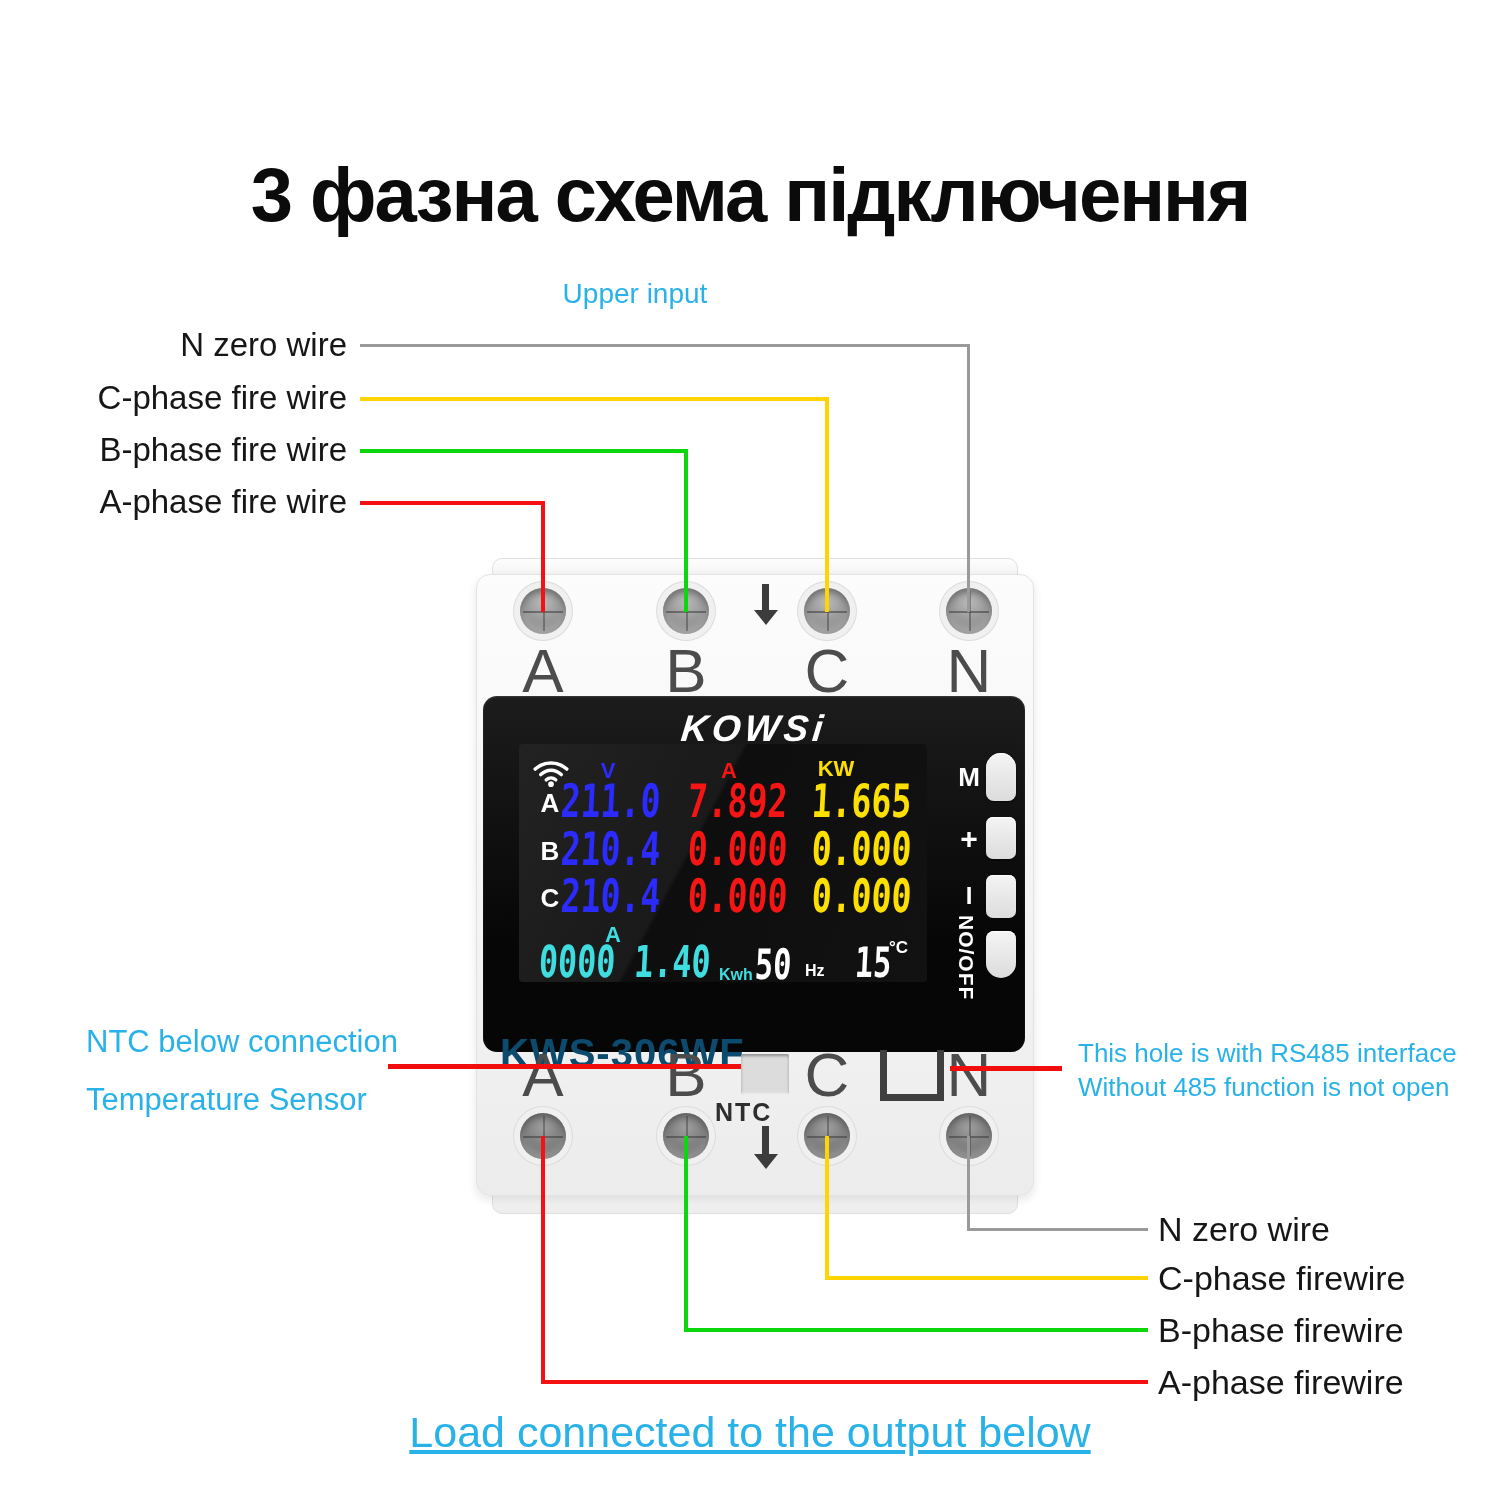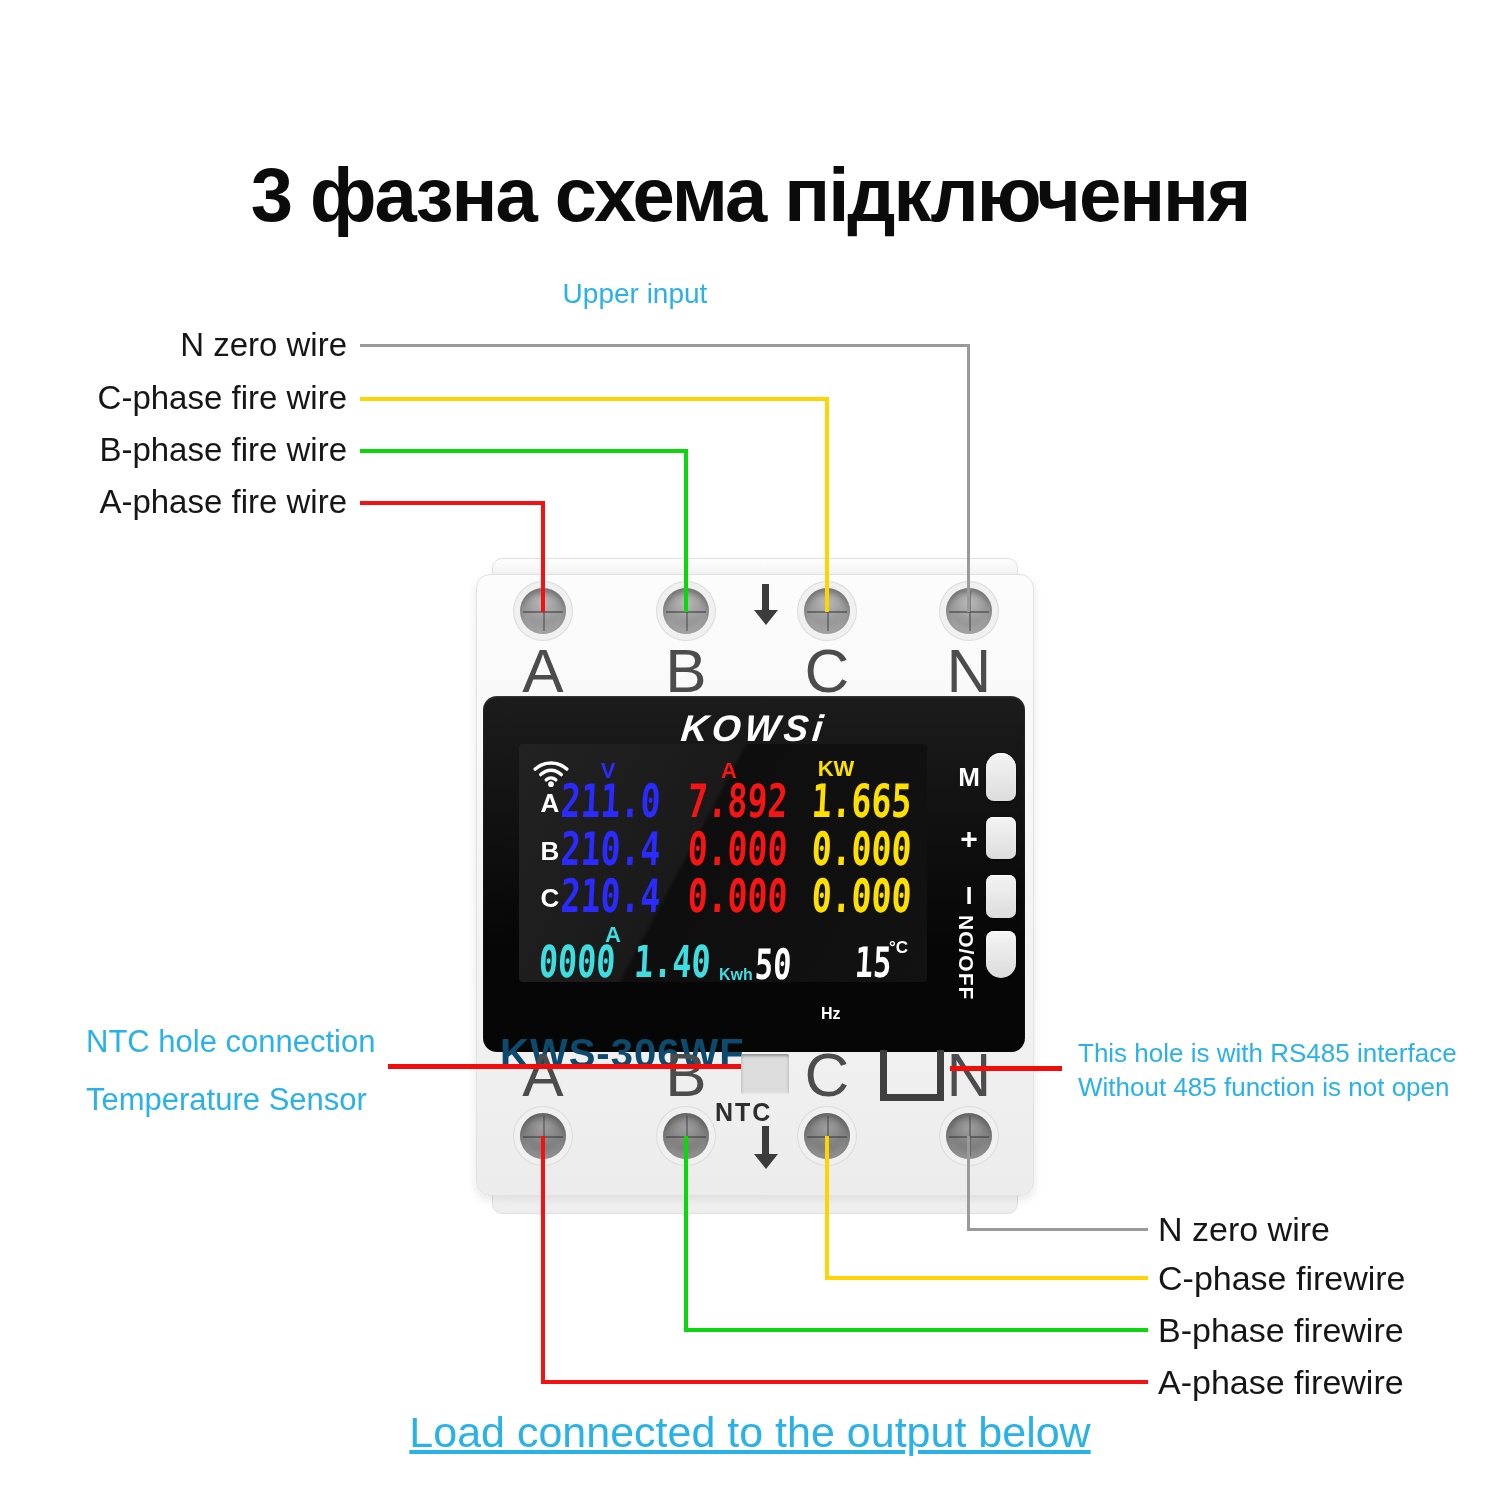--- a/index.html
+++ b/index.html
@@ -83,21 +83,21 @@
   .cell-a{right:140px;width:160px;}
   .cell-kw{right:16px;width:150px;}
   .row-a{top:34px;} .row-b{top:82px;} .row-c{top:129px;}
   .lcd-unit{font-size:16px;font-weight:700;display:inline-block;}
   .status-ind{position:absolute;left:86px;top:178px;font-size:22px;font-weight:700;}
   .st-energy{position:absolute;left:20px;top:196px;font-size:44px;line-height:1;}
   .st-energy .seg{transform-origin:left center;}
   .st-kwh{position:absolute;left:200px;top:222px;}
   .st-freq{position:absolute;left:236px;top:200px;font-size:42px;line-height:1;}
   .st-freq .seg{transform-origin:left center;}
-  .st-hz{position:absolute;left:302px;top:218px;margin-top:43px;}
+  .st-hz{position:absolute;left:286px;top:218px;}
   .st-temp{position:absolute;left:336px;top:198px;font-size:42px;line-height:1;}
   .st-temp .seg{transform-origin:left center;}
   .st-tunit{position:absolute;left:370px;top:194px;font-size:17px;font-weight:700;}
 
   
   .wifi{position:absolute;left:13px;top:14px;width:38px;height:30px;}
 
   
   .btn{left:986px;width:30px;z-index:3;background:linear-gradient(180deg,#f4f4f4,#dcdcdc);
        box-shadow:inset 0 1px 1px #fff,0 1px 2px rgba(0,0,0,.6);}
@@ -207,21 +207,21 @@
 <div class="abs bracket-r"></div>
 
 <div class="abs screw dark" style="left:520px;top:1113px;"></div>
 <div class="abs screw dark" style="left:663px;top:1113px;"></div>
 <div class="abs screw dark" style="left:804px;top:1113px;"></div>
 <div class="abs screw dark" style="left:946px;top:1113px;"></div>
 
 <div class="abs leader-red" style="left:388px;top:1064px;width:353px;"></div>
 <div class="abs leader-red" style="left:950px;top:1066px;width:112px;"></div>
 
-<div class="abs note-left cyan-note" style="top:1024px;">NTC hole connection</div>
+<div class="abs note-left cyan-note" style="top:1024px;">NTC below connection</div>
 <div class="abs note-left cyan-note" style="top:1082px;">Temperature Sensor</div>
 <div class="abs note-right cyan-note" style="top:1036px;">This hole is with RS485 interface</div>
 <div class="abs note-right cyan-note" style="top:1070px;">Without 485 function is not open</div>
 
 <div class="wseg w-gray" style="left:967px;top:1136px;width:3px;height:95px;"></div>
 <div class="wseg w-gray" style="left:967px;top:1228px;width:181px;height:3px;"></div>
 <div class="wseg w-yellow" style="left:825px;top:1136px;width:4px;height:144px;"></div>
 <div class="wseg w-yellow" style="left:825px;top:1276px;width:323px;height:4px;"></div>
 <div class="wseg w-green" style="left:684px;top:1136px;width:4px;height:196px;"></div>
 <div class="wseg w-green" style="left:684px;top:1328px;width:464px;height:4px;"></div>

